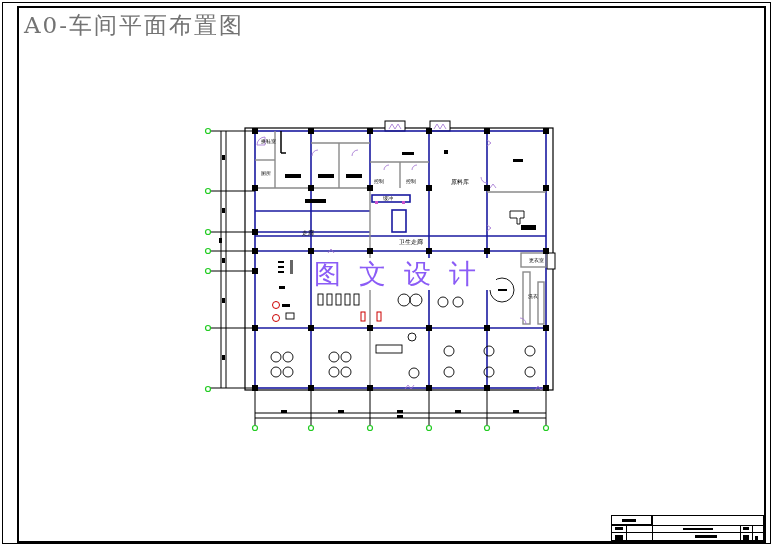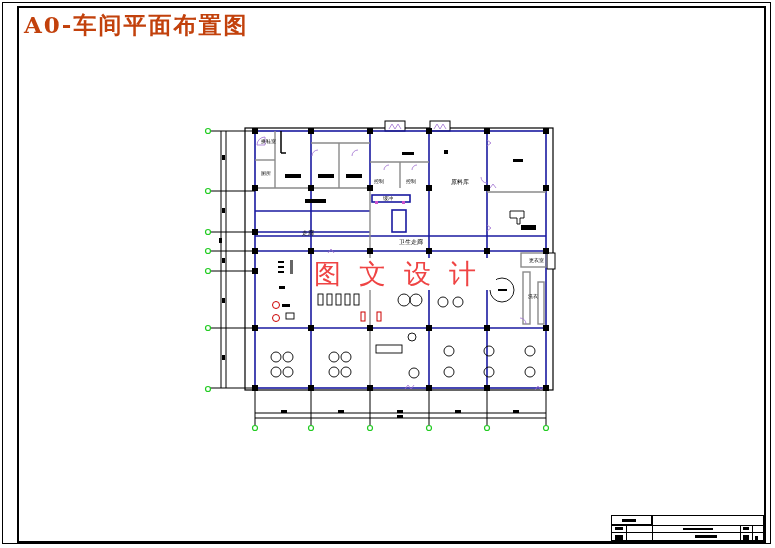--- a/index.html
+++ b/index.html
@@ -1,21 +1,21 @@
 <!DOCTYPE html>
 <html><head>
 <meta charset="utf-8">
 <style>
   html, body { margin:0; padding:0; background:#ffffff; }
   body { width:775px; height:548px; position:relative; overflow:hidden; font-family:"DejaVu Sans", sans-serif; }
   .outer-frame { position:absolute; left:2px; top:2px; width:769px; height:542px; border:1px solid #000; box-sizing:border-box; }
   .inner-frame { position:absolute; left:17px; top:6px; width:749px; height:537px; border:2px solid #000; box-sizing:border-box; }
-  .title { position:absolute; left:24px; top:10px; color:#c2410c; font-size:23px; font-family:"DejaVu Serif", serif; letter-spacing:2px; font-weight:bold; line-height:30px; white-space:nowrap;text-align:right; }
+  .title { position:absolute; left:24px; top:10px; color:#737373; font-size:23px; font-family:"DejaVu Serif", serif; letter-spacing:2px; font-weight:normal; line-height:30px; white-space:nowrap;text-align:right; }
   svg.plan { position:absolute; left:0; top:0; }
-  .watermark { position:absolute; left:312px; top:258px; font-size:27px; font-family:"DejaVu Serif", serif; color:#ef4444; letter-spacing:18px; white-space:nowrap; line-height:32px; background:#fff; padding:0 2px; }
+  .watermark { position:absolute; left:312px; top:258px; font-size:27px; font-family:"DejaVu Serif", serif; color:#8b5cf6; letter-spacing:18px; white-space:nowrap; line-height:32px; background:#fff; padding:0 2px; }
   .titleblock { position:absolute; left:611px; top:515px; width:153px; height:26px; border:1px solid #000; box-sizing:border-box; }
 </style>
 </head>
 <body>
 
 <div class="outer-frame"></div>
 <div class="inner-frame"></div>
 
 <div class="title">A0-车间平面布置图</div>
 

